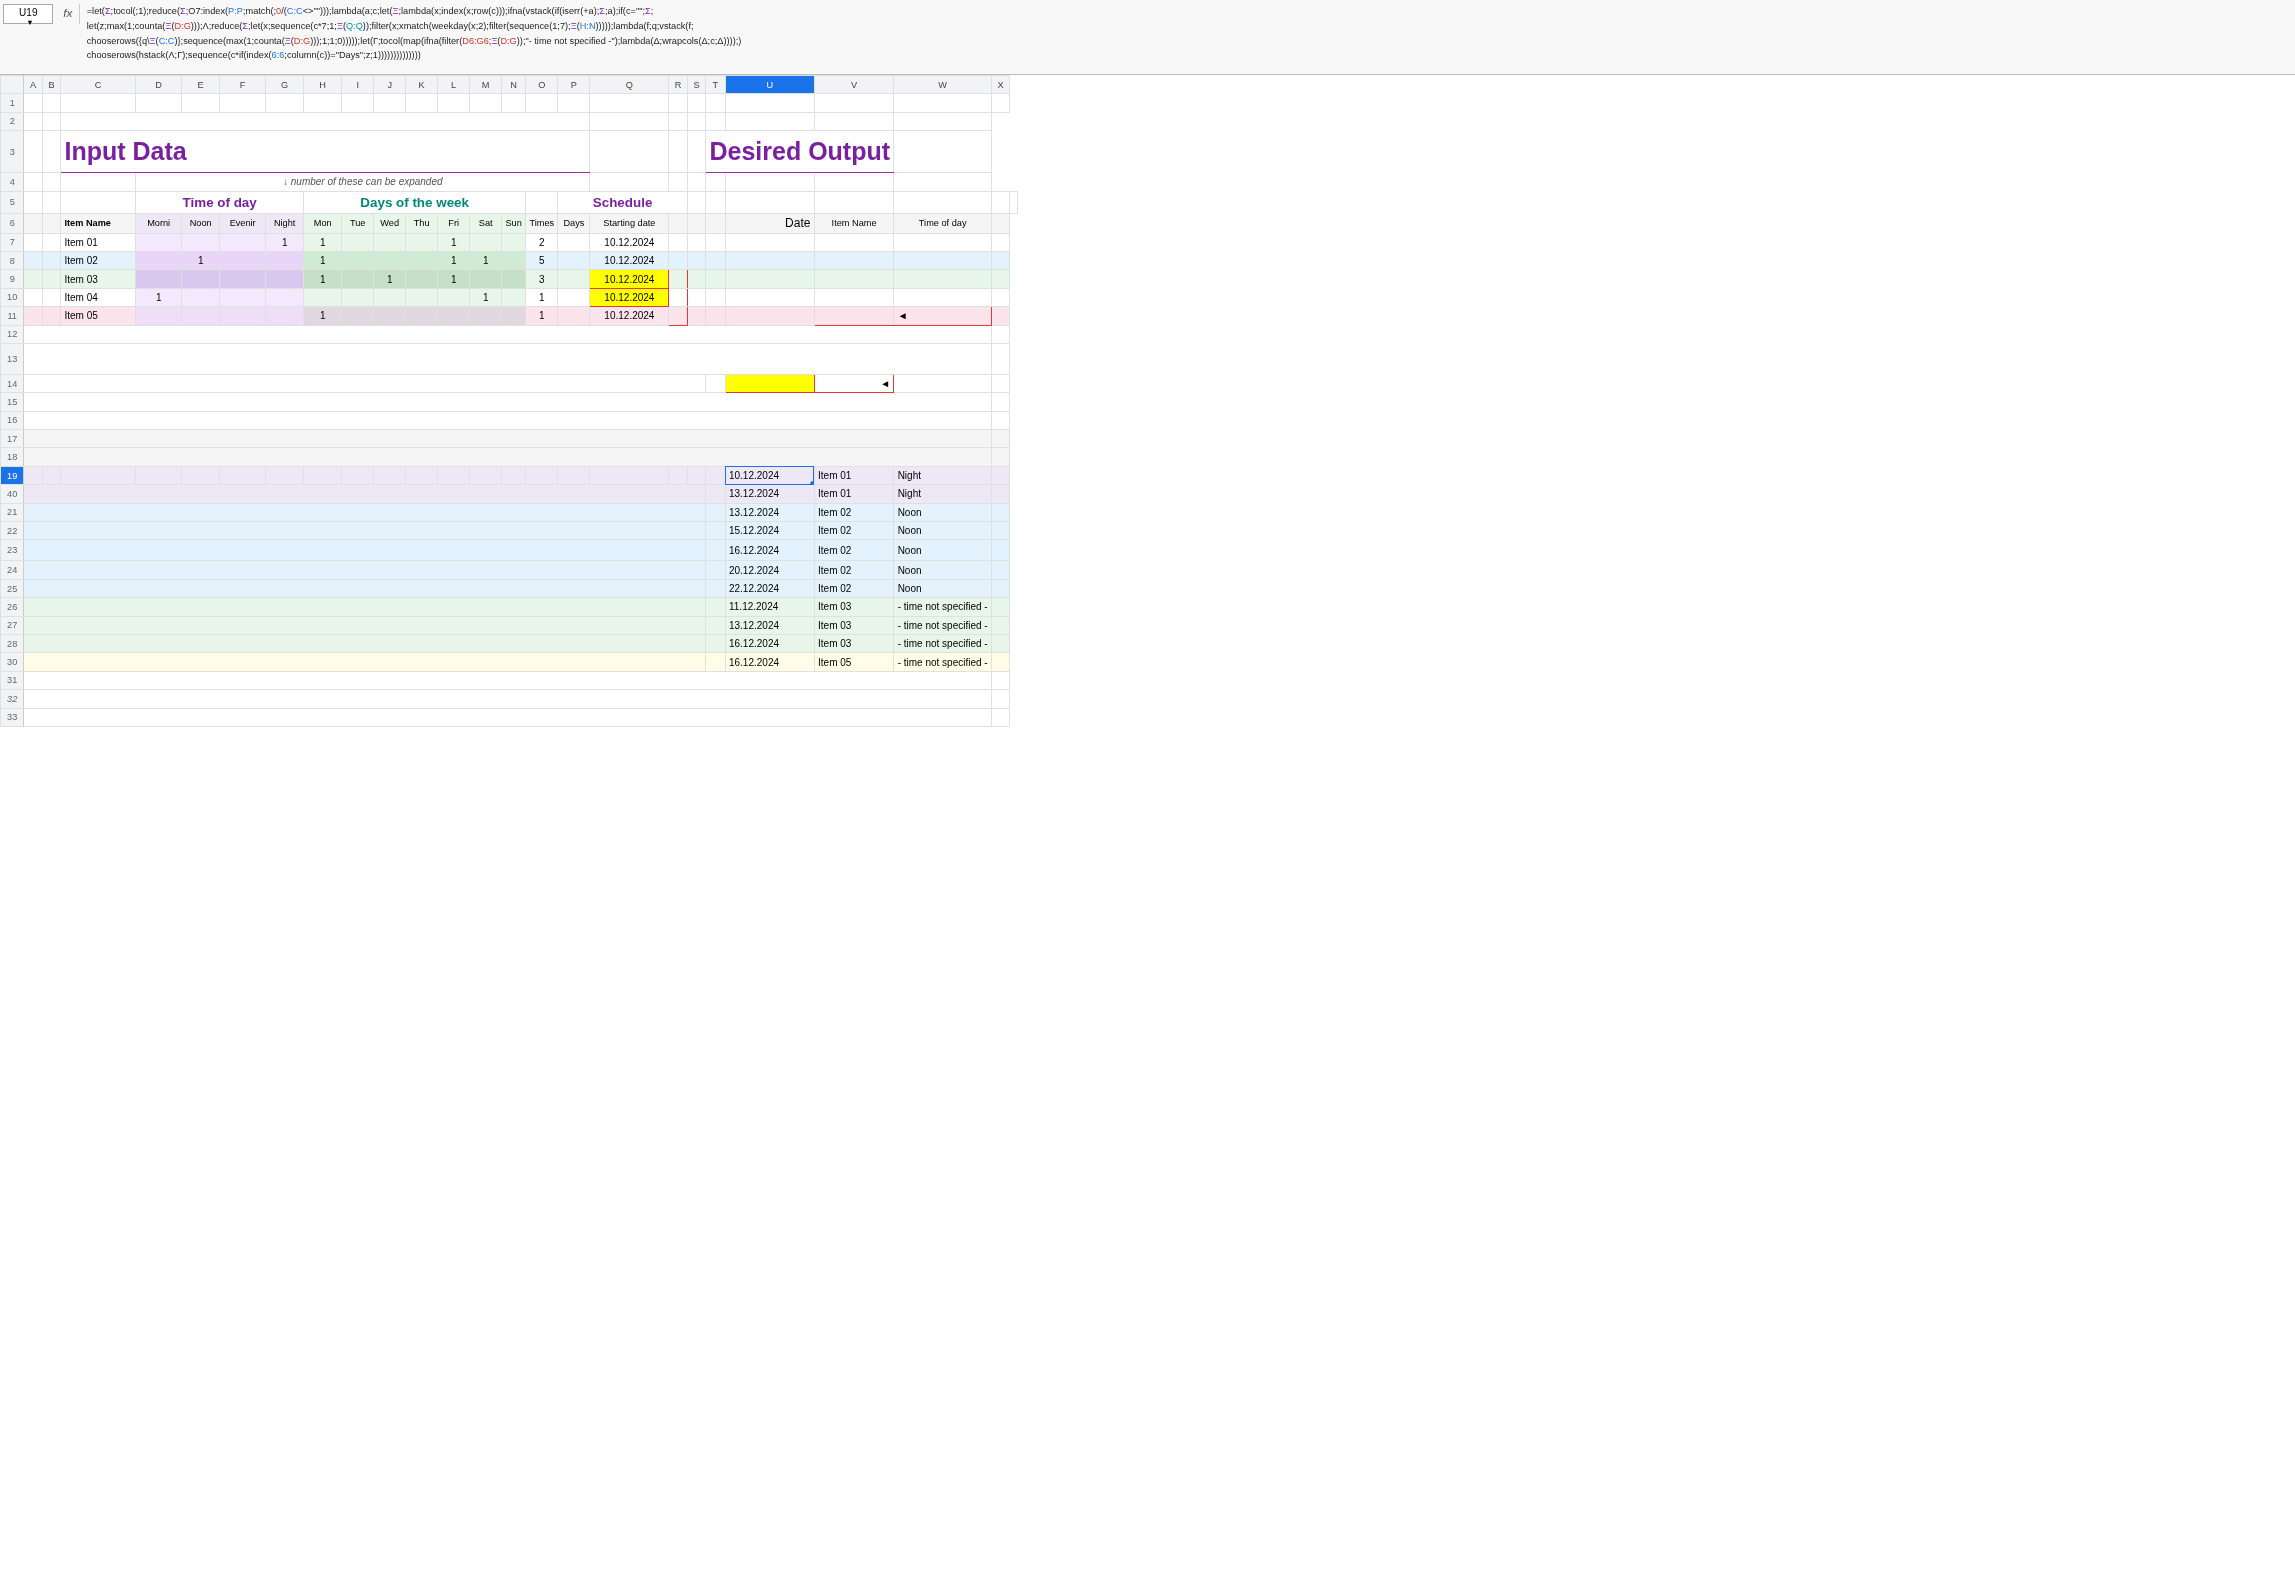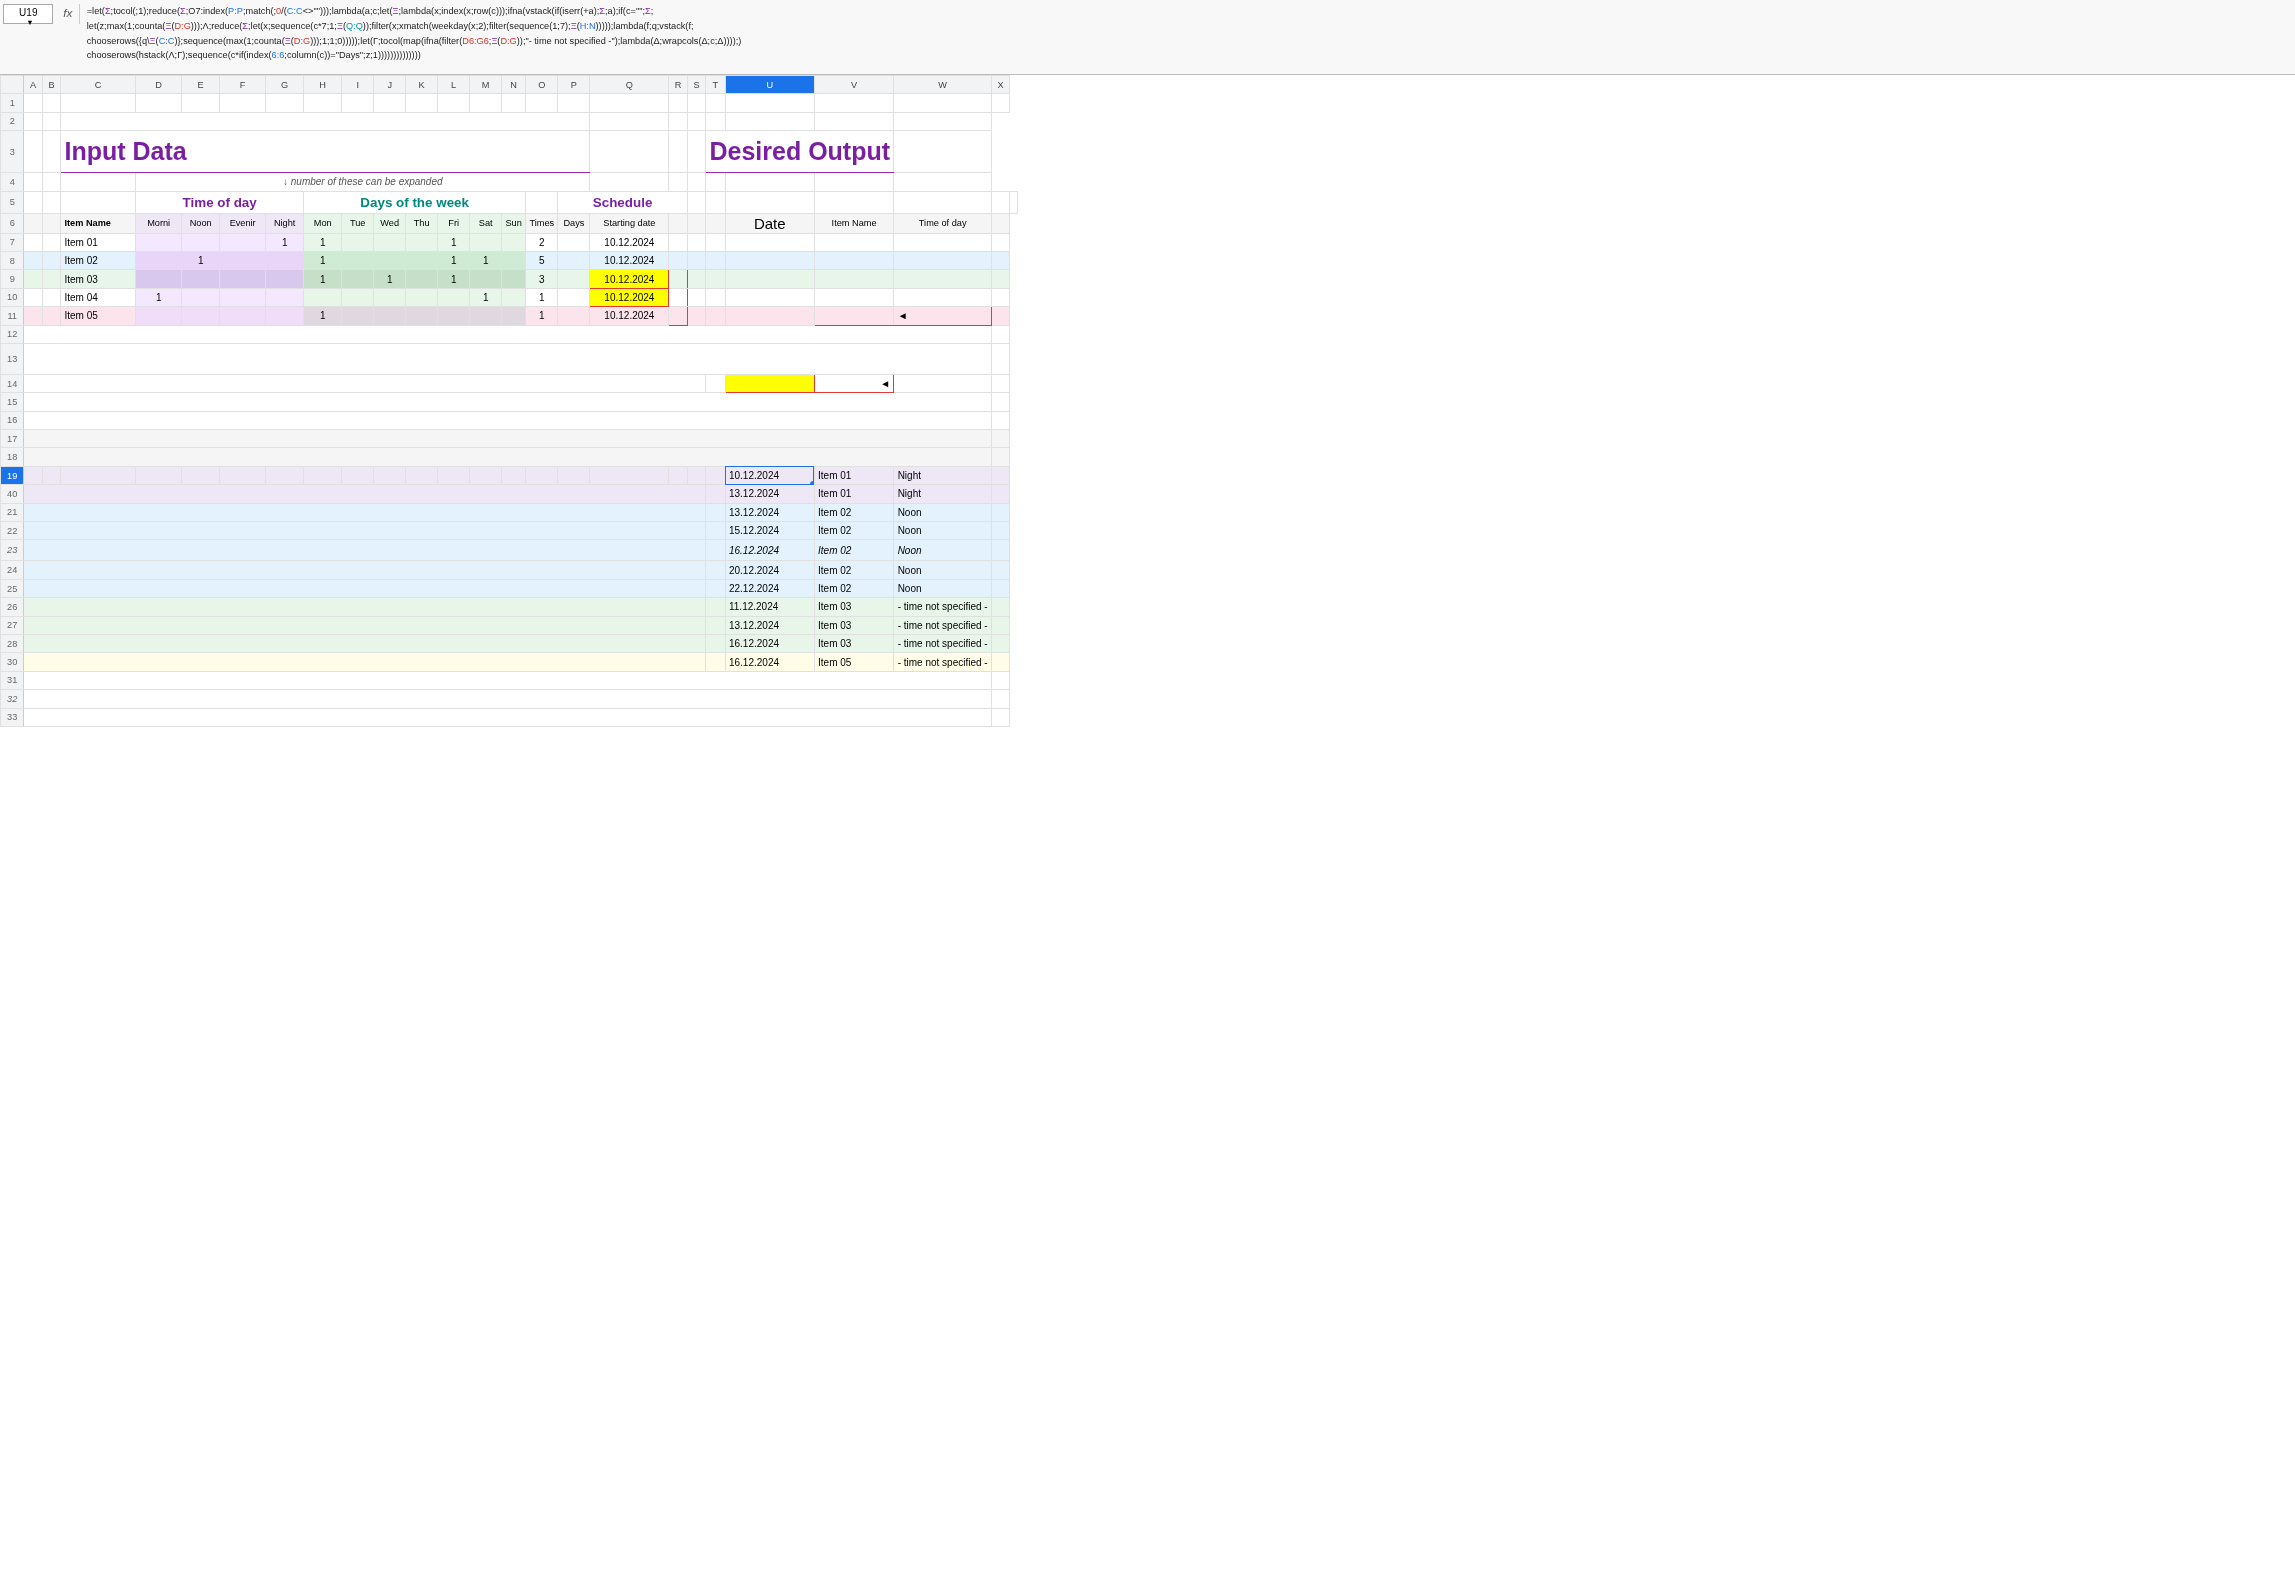--- a/index.html
+++ b/index.html
@@ -270,21 +270,21 @@
       <td style="font-size:9.2px; text-align:center; background:#e8f5e9;">Thu</td>
       <td style="font-size:9.2px; text-align:center; background:#e8f5e9;">Fri</td>
       <td style="font-size:9.2px; text-align:center; background:#e8f5e9;">Sat</td>
       <td style="font-size:9.2px; text-align:center; background:#e8f5e9;">Sun</td>
       <td style="font-size:9.2px; text-align:center;">Times</td>
       <td style="font-size:9.2px; text-align:center;">Days</td>
       <td style="font-size:9.2px; text-align:center;">Starting date</td>
       <td></td>
       <td></td>
       <td></td>
-      <td style="font-size:15px; text-align:center;">Date</td>
+      <td style="font-size:12px; text-align:right;">Date</td>
       <td style="font-size:9.2px; text-align:center;">Item Name</td>
       <td style="font-size:9.2px; text-align:center;">Time of day</td>
       <td></td>
     </tr>
 
     <tr style="height:18.4px;">
       <td class="row-header">7</td>
       <td></td>
       <td></td>
       <td style="font-size:10px;">Item 01</td>
@@ -517,21 +517,21 @@
     <tr style="height:18.4px; background:#e3f2fd;">
       <td class="row-header">22</td>
       <td style="background:#e3f2fd;" colspan="19"></td>
       <td style="background:#e3f2fd;"></td>
       <td style="background:#e3f2fd;">15.12.2024</td>
       <td style="background:#e3f2fd;">Item 02</td>
       <td style="background:#e3f2fd;">Noon</td>
       <td style="background:#e3f2fd;"></td>
     </tr>
 
-    <tr style="height:21px; background:#e3f2fd;font-style:italic;">
+    <tr style="height:21px; background:#e3f2fd;">
       <td class="row-header">23</td>
       <td style="background:#e3f2fd;" colspan="19"></td>
       <td style="background:#e3f2fd;"></td>
       <td style="background:#e3f2fd;">16.12.2024</td>
       <td style="background:#e3f2fd;">Item 02</td>
       <td style="background:#e3f2fd;">Noon</td>
       <td style="background:#e3f2fd;"></td>
     </tr>
 
     <tr style="height:18.4px; background:#e3f2fd;">

